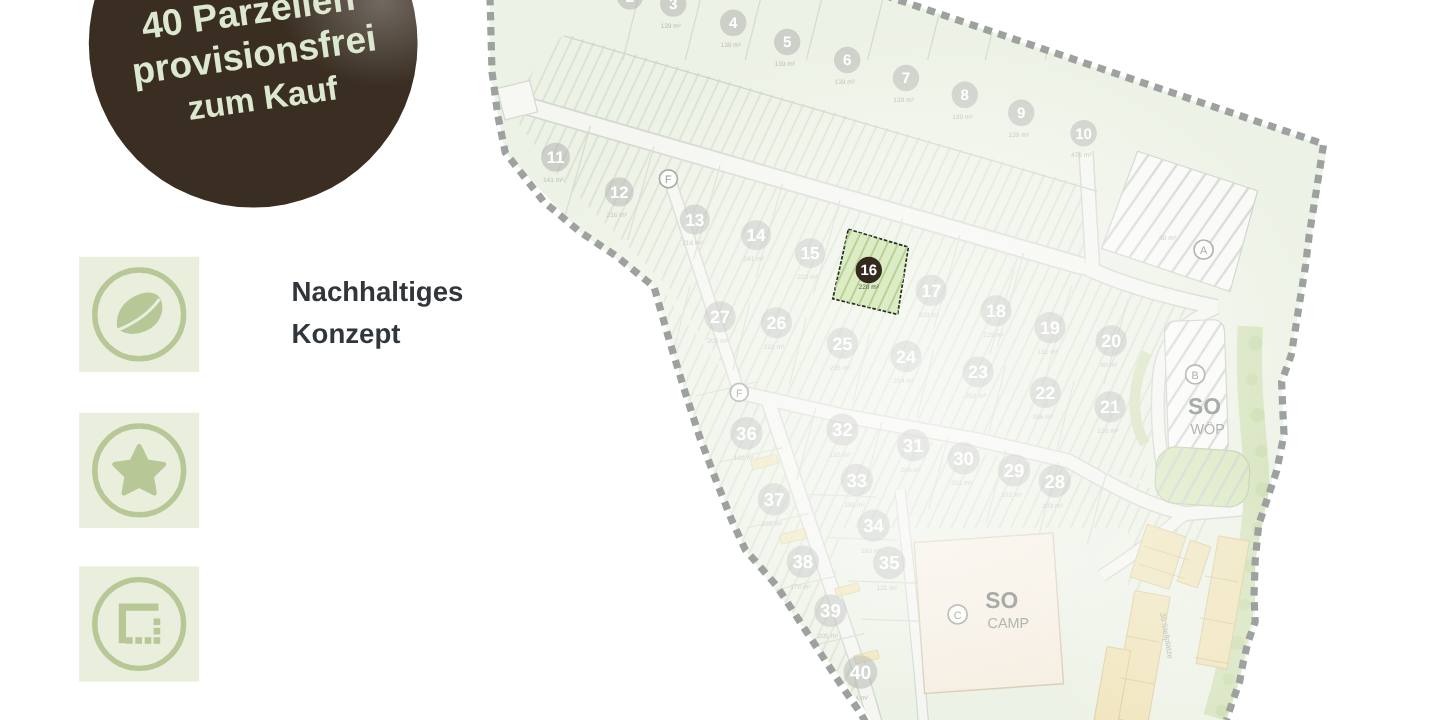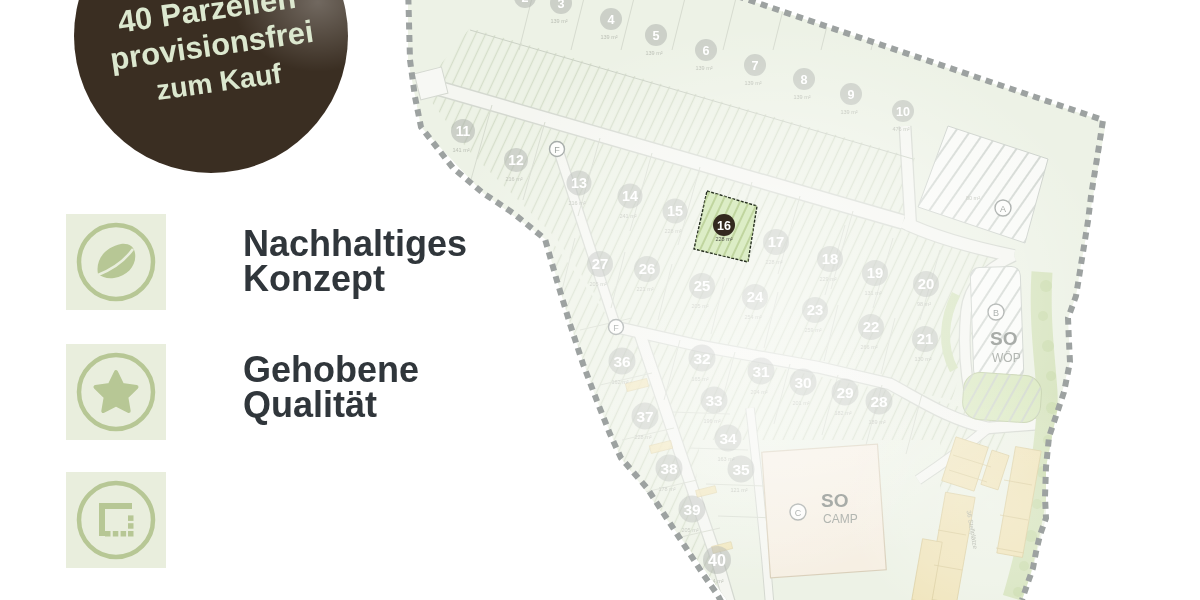--- a/index.html
+++ b/index.html
@@ -1,17 +1,17 @@
 <!DOCTYPE html>
 <html><head><meta charset="utf-8">
 <style>
 html,body{margin:0;padding:0;background:#fff;width:1200px;height:600px;overflow:hidden;
 font-family:"Liberation Sans",sans-serif;}
 #stage{position:relative;width:1200px;height:600px;}
-.t1{position:absolute;left:243px;font-size:36px;line-height:35px;font-weight:bold;color:#30363b;letter-spacing:0px;}
+.t1{position:absolute;left:243px;font-size:23px;line-height:35px;font-weight:bold;color:#30363b;letter-spacing:0px;}
 </style></head>
 <body>
 <div id="stage">
 <svg width="1200" height="600" viewBox="0 0 1200 600" style="position:absolute;left:0;top:0">
 <defs>
 <pattern id="hg" width="9" height="9" patternUnits="userSpaceOnUse" patternTransform="rotate(25)">
   <line x1="4.5" y1="-1" x2="4.5" y2="10" stroke="#d5deca" stroke-width="1.3"></line>
 </pattern>
 <pattern id="hgray" width="11" height="11" patternUnits="userSpaceOnUse" patternTransform="rotate(25)">
   <line x1="5" y1="-1" x2="5" y2="12" stroke="#cfd3cf" stroke-width="1.6"></line>
@@ -362,13 +362,12 @@
 <rect x="-11" y="11" width="5.5" height="5.5"></rect>
           <rect x="-3.2" y="11" width="5.5" height="5.5"></rect>
 <rect x="4.6" y="11" width="5.5" height="5.5"></rect>
           <rect x="12" y="11" width="5.5" height="5.5"></rect>
 <rect x="12" y="3.2" width="5.5" height="5.5"></rect>
           <rect x="12" y="-4.6" width="5.5" height="5.5"></rect>
 </g>
 </g>
 </svg>
 <div class="t1" style="top:226px">Nachhaltiges<br>Konzept</div>
-<div class="t1" style="top:352px">Gehobene<br>Qualität</div>
 </div>
 </body></html>

